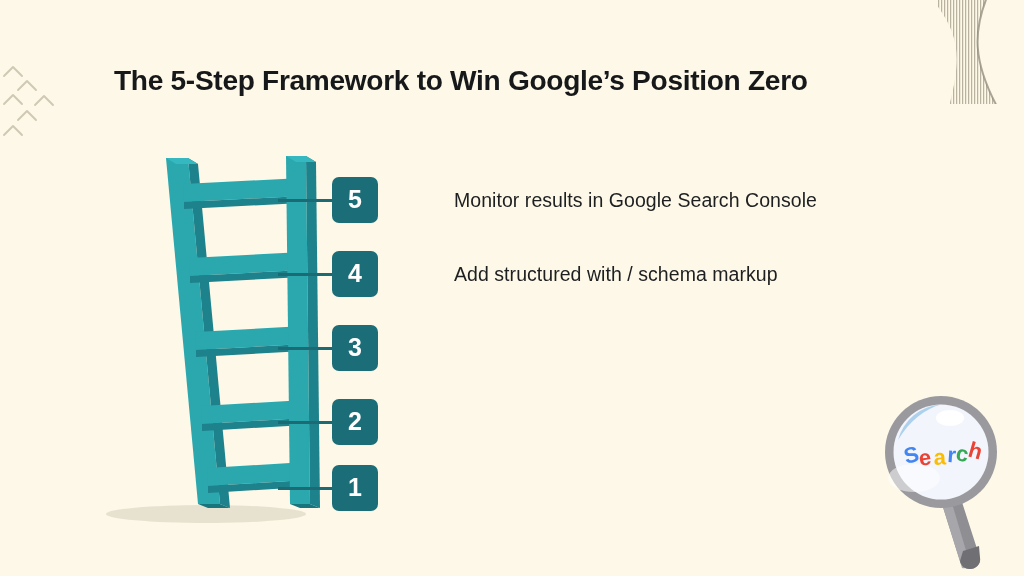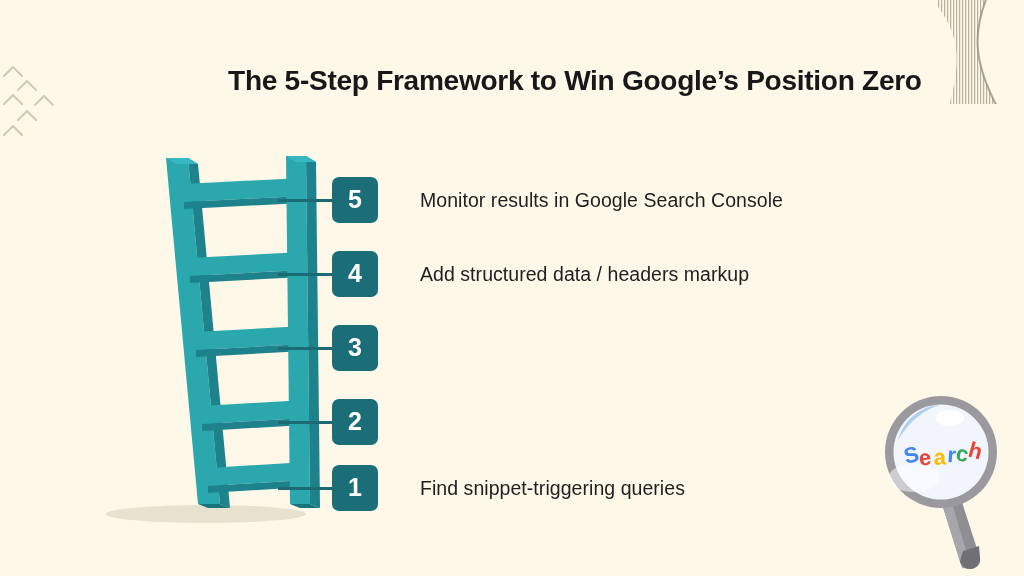--- a/index.html
+++ b/index.html
@@ -8,21 +8,20 @@
     background:#fdf8e7;
     font-family:"Liberation Sans", sans-serif;
     position:relative;
     overflow:hidden;
   }
   #slide {
     position:absolute; inset:0;
     width:1024px; height:576px;
     background:#fdf8e7;
     overflow:hidden;
-    text-align:right;
   }
 
   
   .deco-chevrons { position:absolute; left:2px; top:58px; width:62px; height:84px; }
   .deco-stripes  { position:absolute; right:0; top:0; width:86px; height:104px; }
 
   
   .title {
     position:absolute;
     left:114px; top:64px;
@@ -66,21 +65,21 @@
     font-size:25px;
     font-weight:bold;
     display:flex;
     align-items:center;
     justify-content:center;
     line-height:1;
     padding-bottom:1px;
   }
   .step-label {
     flex:0 0 auto;
-    margin-left:42px;
+    margin-left:76px;
     font-size:19.5px;
     color:#1d1f21;
     white-space:nowrap;
     letter-spacing:0.05px;
   }
 
   
   .magnifier { position:absolute; left:884px; top:392px; width:132px; height:184px; }
 </style>
 </head>
@@ -162,37 +161,36 @@
 
     <div class="step-row" style="top:8px;">
       <div class="connector"></div>
       <div class="badge">5</div>
       <div class="step-label">Monitor results in Google Search Console</div>
     </div>
 
     <div class="step-row" style="top:82px;">
       <div class="connector"></div>
       <div class="badge">4</div>
-      <div class="step-label">Add structured data / headers markup</div>
+      <div class="step-label">Add structured with / schema markup</div>
     </div>
 
     <div class="step-row" style="top:156px;">
       <div class="connector"></div>
       <div class="badge">3</div>
     </div>
 
     <div class="step-row" style="top:230px;">
       <div class="connector"></div>
       <div class="badge">2</div>
     </div>
 
     <div class="step-row" style="top:296px;">
       <div class="connector"></div>
       <div class="badge">1</div>
-      <div class="step-label">Find snippet-triggering queries</div>
     </div>
 
   </div>
 
   <div class="magnifier">
     <svg width="132" height="184" viewBox="0 0 132 184" fill="none">
 
       <path d="M58,112 L76,104 L96,166 C97,172 92,177 86,177 C81,177 77,174 76,169 Z" fill="#8e8e93"></path>
       <path d="M58,112 L67,108 L86,172 C85,176 81,177 78,176 Z" fill="#a6a6ab"></path>
       <path d="M79,159 L95,154 L96,166 C97,172 92,177 86,177 C81,177 77,174 76,169 Z" fill="#6f6f74"></path>

